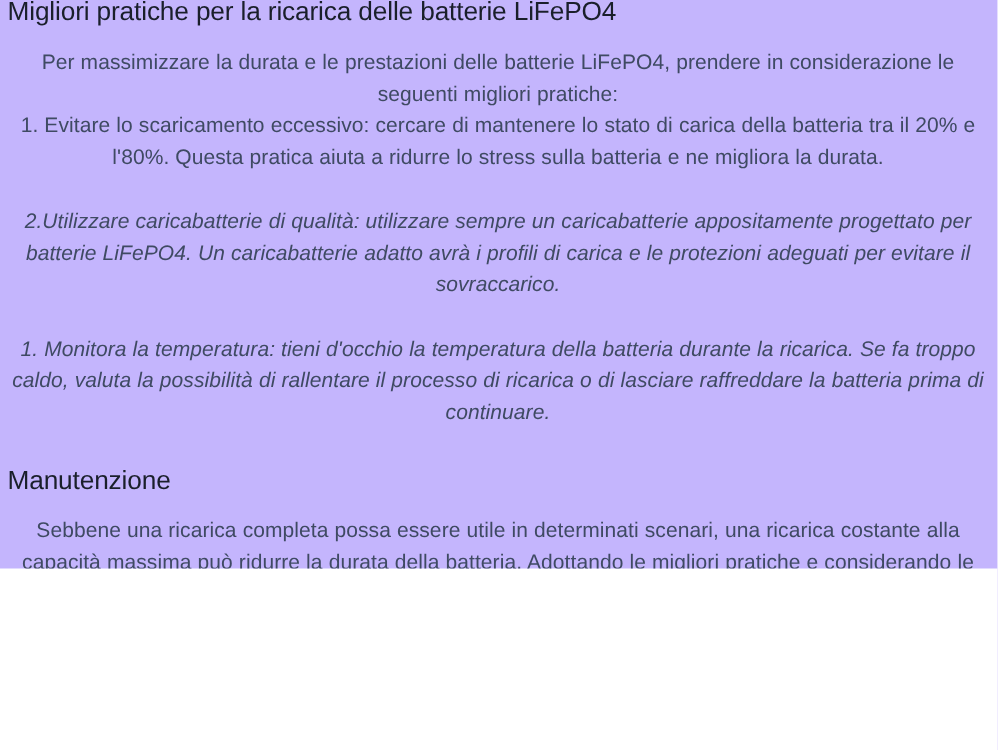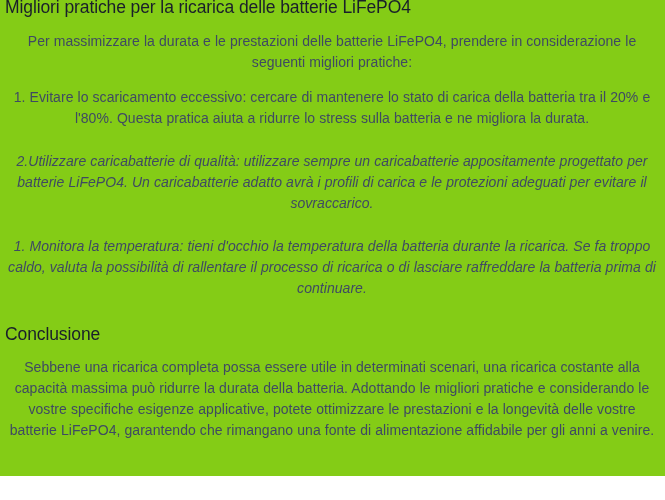--- a/index.html
+++ b/index.html
@@ -11,22 +11,22 @@
     width: 665px;
     height: 500px;
     overflow: hidden;
     font-family: "Liberation Sans", sans-serif;
     -webkit-font-smoothing: antialiased;
   }
 
   #doc {
     position: relative;
     width: 665px;
-    height: 476px;
-    background: #84cc16;
+    height: 379px;
+    background: #c4b5fd;
     box-sizing: border-box;
     padding: 0 6px 0 5px;
     overflow: hidden;
   }
 
   
   .h2 {
     color: #1a1f2b;
     font-size: 17.5px;
     line-height: 21px;
@@ -48,21 +48,21 @@
     font-size: 14px;
     line-height: 21px;
     font-weight: 400;
     letter-spacing: 0.05px;
     margin: 0;
     text-align: center;
     word-spacing: 0.1px;
   }
 
   .intro-wrap   { margin-top: 13px; }
-  .list-wrap    { margin-top: 14px; }
+  .list-wrap    { }
   .item-wrap    { margin-top: 22px; font-style: italic; }
   .concl-wrap   { margin-top: 25px; }
   .concl-body   { margin-top: 12px; }
 </style>
 </head>
 <body>
 
 <div id="doc">
 
   <h2 class="h2" id="title">Migliori pratiche per la ricarica delle batterie LiFePO4</h2>
@@ -79,20 +79,20 @@
     <p class="p">2.Utilizzare caricabatterie di qualità: utilizzare sempre un caricabatterie appositamente progettato per batterie LiFePO4. Un caricabatterie adatto avrà i profili di carica e le protezioni adeguati per evitare il sovraccarico.</p>
   </div>
 
   <div class="item-wrap">
     <p class="p">1. Monitora la temperatura: tieni d'occhio la temperatura della batteria durante la ricarica. Se fa troppo caldo, valuta la possibilità di rallentare il processo di ricarica o di lasciare raffreddare la batteria prima di continuare.</p>
   </div>
 
 
 
   <div class="concl-wrap">
-    <h2 class="h2" id="conclusion-heading">Conclusione</h2>
+    <h2 class="h2" id="conclusion-heading">Manutenzione</h2>
 
     <div class="concl-body">
       <p class="p">Sebbene una ricarica completa possa essere utile in determinati scenari, una ricarica costante alla capacità massima può ridurre la durata della batteria. Adottando le migliori pratiche e considerando le vostre specifiche esigenze applicative, potete ottimizzare le prestazioni e la longevità delle vostre batterie LiFePO4, garantendo che rimangano una fonte di alimentazione affidabile per gli anni a venire.</p>
     </div>
   </div>
 
 </div>
 
 </body></html>

